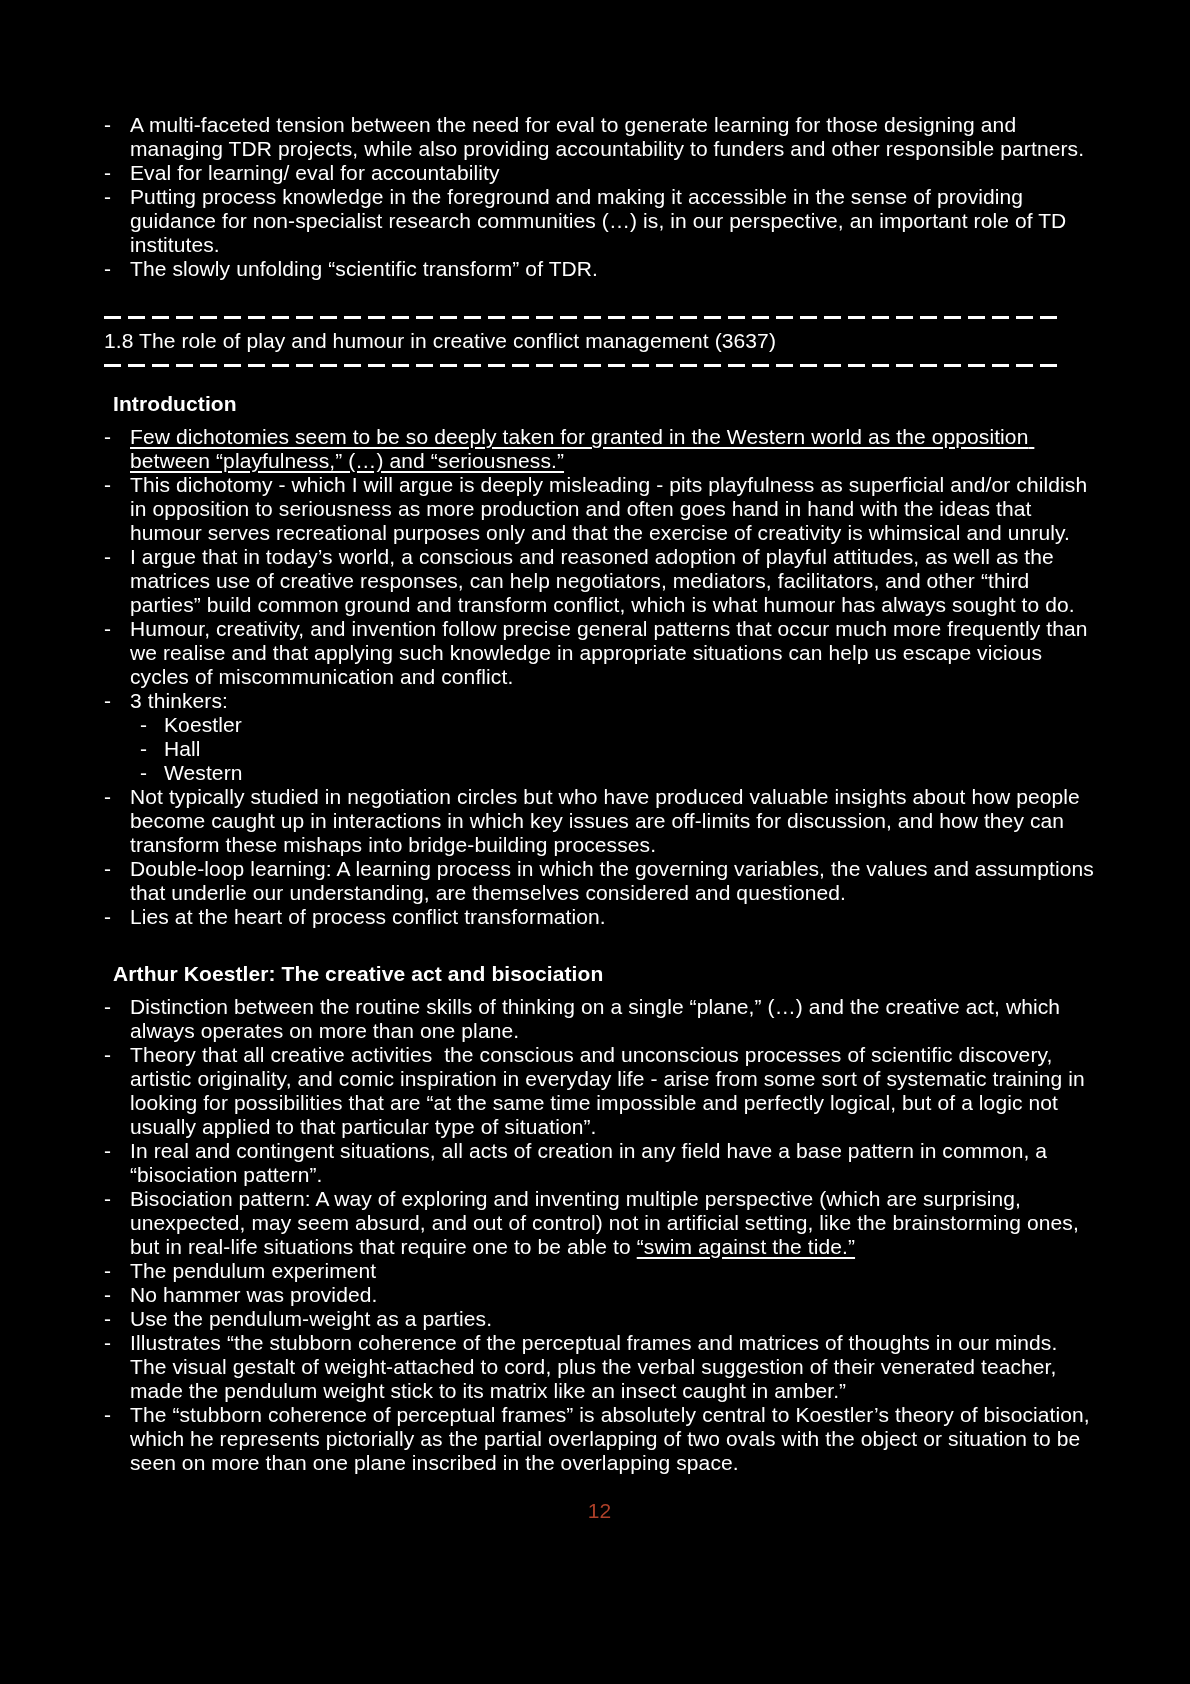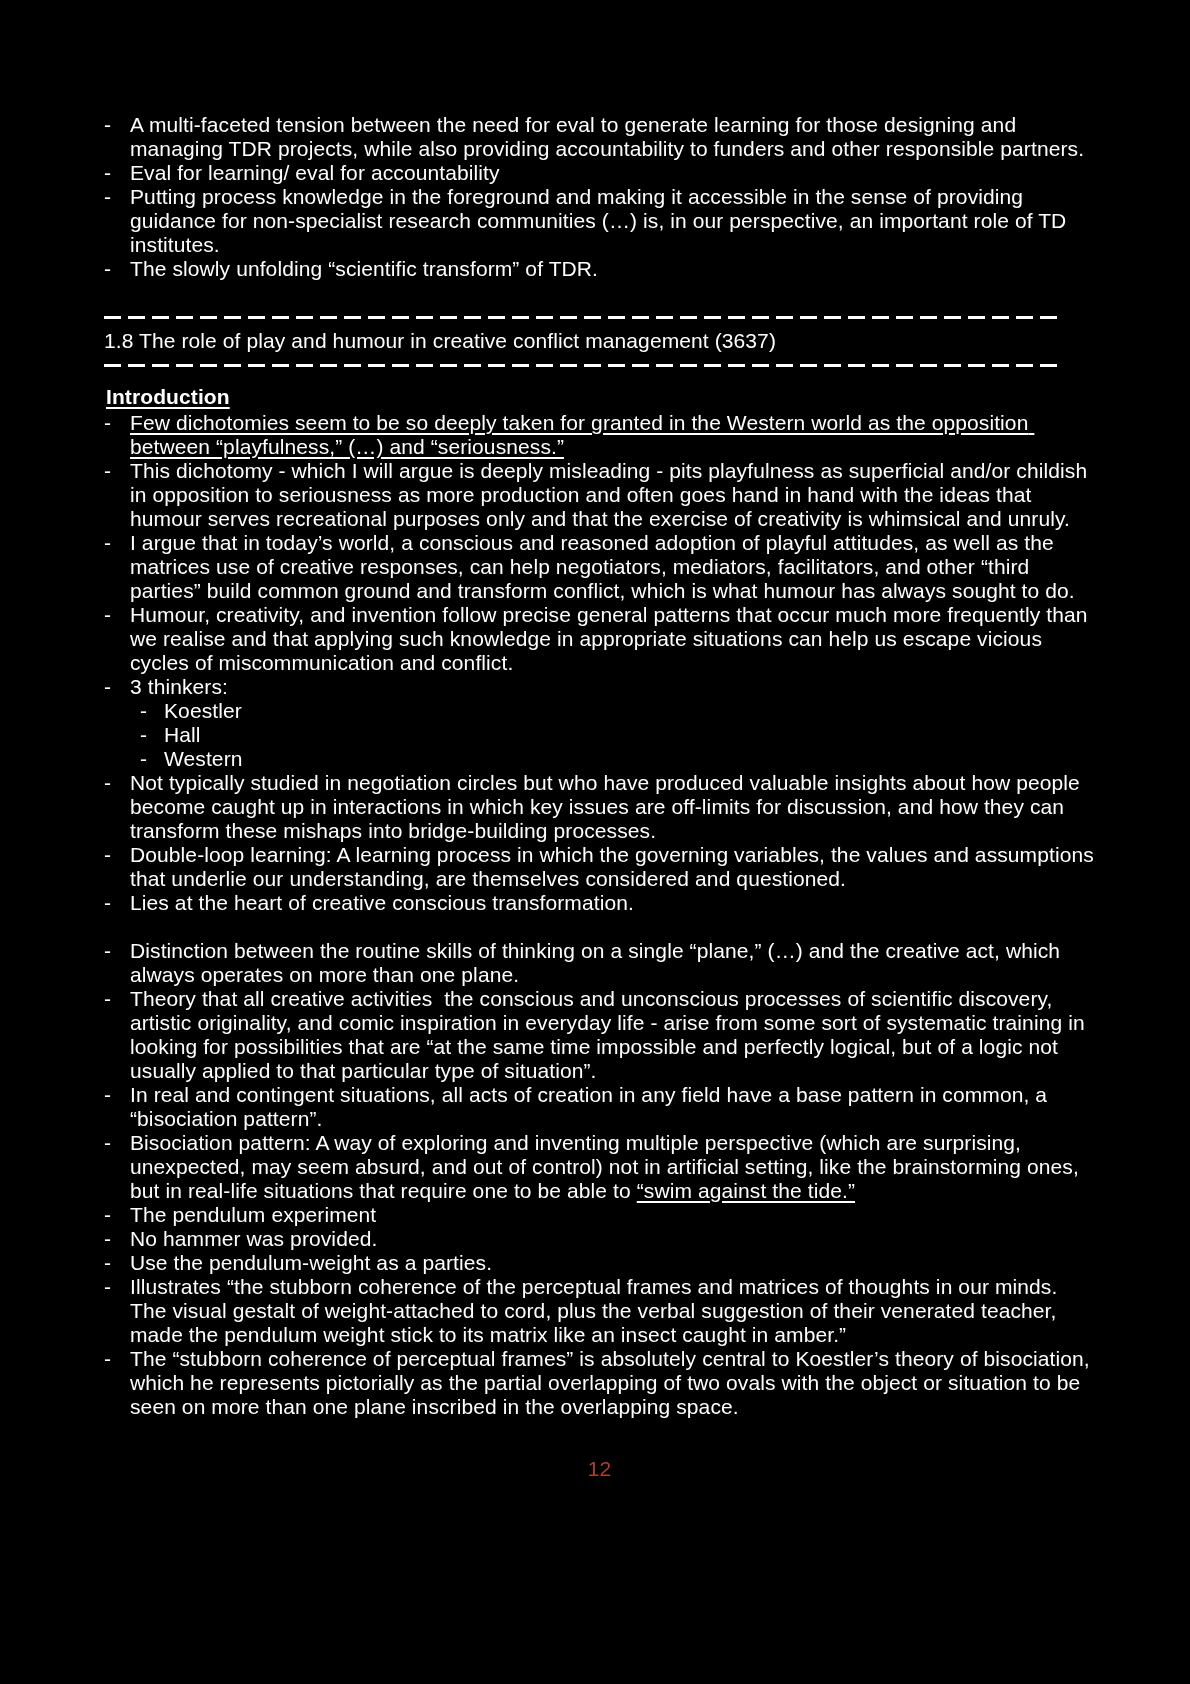--- a/index.html
+++ b/index.html
@@ -29,29 +29,29 @@
   .u { text-decoration:underline; text-underline-offset:3px; }
   .divrow { height:24px; display:flex; align-items:center; }
   .dashes {
     width:954px; height:3px;
     background:repeating-linear-gradient(to right,
       var(--fg) 0px, var(--fg) 17px,
       transparent 17px, transparent 24px);
   }
   .chapter { line-height:24px; }
   .h {
-    margin:2px; font-size:21px; line-height:24px; font-weight:700;
-    text-decoration:underline; text-underline-offset:3px;
+    margin:9px; font-size:21px; line-height:24px; font-weight:700;
+    text-underline-offset:3px;
     display:inline-block;
   }
   .hrow { line-height:24px; }
   .gap24 { height:24px; }
   .gap6 { height:6px; }
   .pagenum {
-    margin-top:38px;
+    margin-top:24px;
     text-align:center;
     color:var(--pg);
   }
 </style>
 </head>
 <body>
 
 <div class="page">
 
   <ul class="blist">
@@ -153,27 +153,28 @@
     </li>
     <li>
       <div class="row">
         <span class="m">-</span>
         <span class="t">Double-loop learning: A learning process in which the governing variables, the values and assumptions that underlie our understanding, are themselves considered and questioned.</span>
       </div>
     </li>
     <li>
       <div class="row">
         <span class="m">-</span>
-        <span class="t">Lies at the heart of creative conscious transformation.</span>
+        <span class="t">Lies at the heart of process conflict transformation.</span>
       </div>
     </li>
   </ul>
 
   <div class="gap24"></div>
 
+  <div class="hrow"><h2 class="h">Arthur Koestler: The creative act and bisociation</h2></div>
   <ul class="blist">
     <li>
       <div class="row">
         <span class="m">-</span>
         <span class="t">Distinction between the routine skills of thinking on a single “plane,” (…) and the creative act, which always operates on more than one plane.</span>
       </div>
     </li>
     <li>
       <div class="row">
         <span class="m">-</span>

